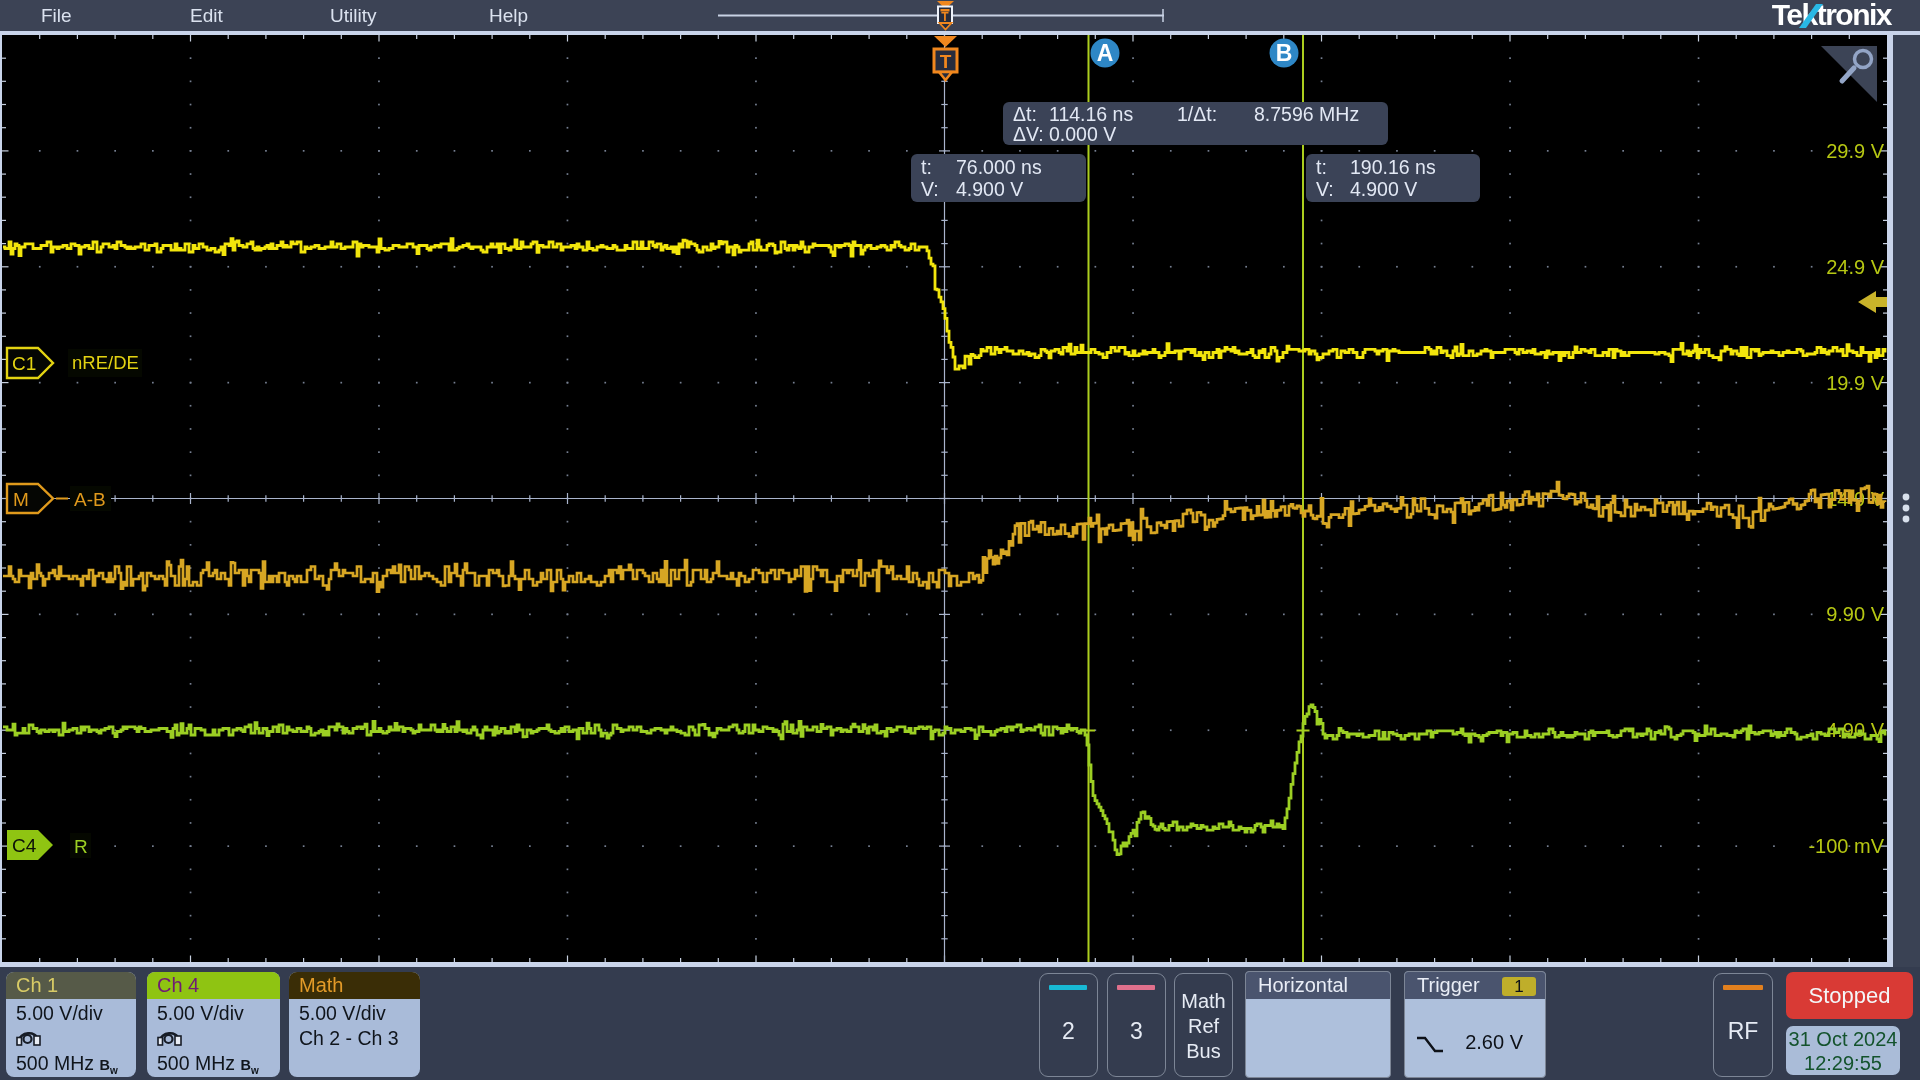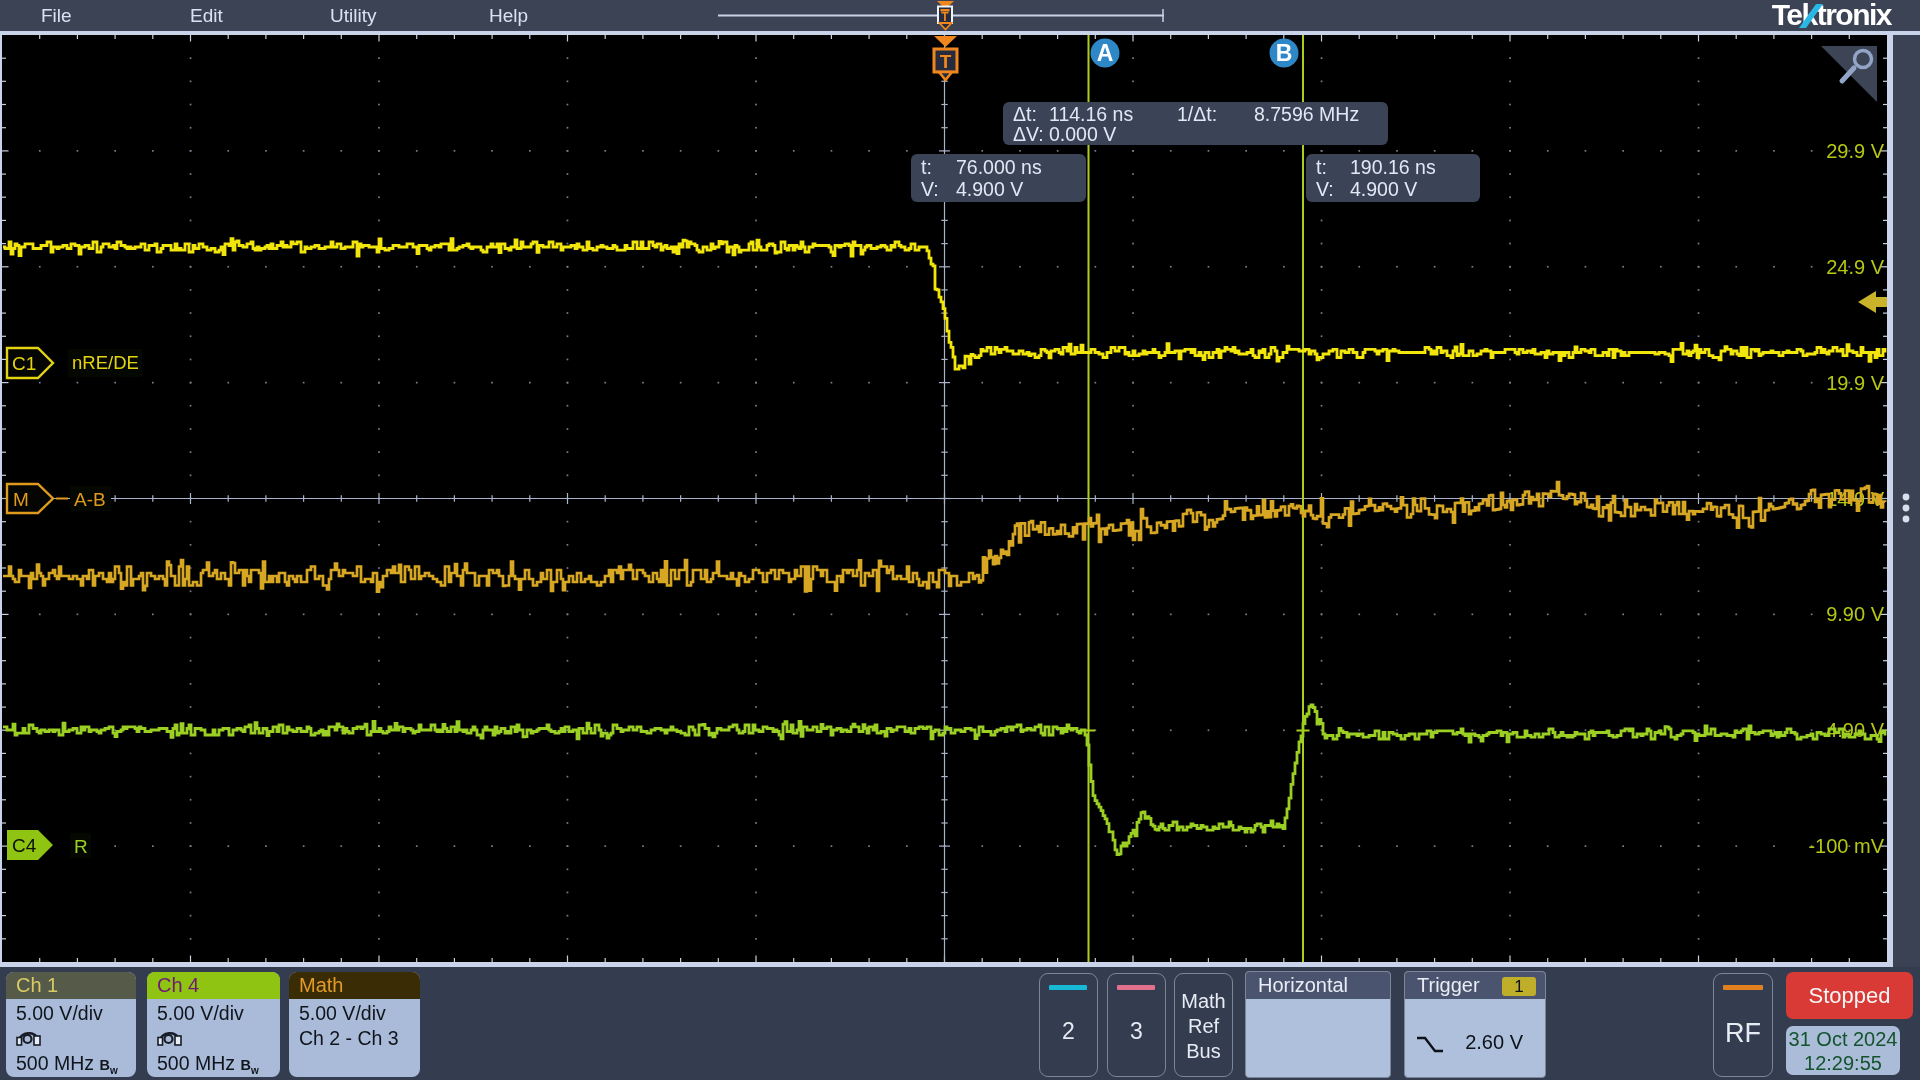--- a/index.html
+++ b/index.html
@@ -1064,18 +1064,18 @@
    <svg width="30" height="24" viewBox="0 0 30 24" style="position:absolute;left:10px;top:6px;">
             <path d="M2,5 h8 l10,13 h8" fill="none" stroke="#0d1118" stroke-width="2.4"></path>
           </svg>
    <span style="position:absolute;left:0px;top:2px;width:118px;text-align:right;">2.60 V</span>
   </div>
  </div>
 
 
  <div class="dbtn" style="left:1713px;width:60px;">
   <div class="cbar" style="width:40px;background:#e2801e;"></div>
-  <div style="margin-top:44px;font-size:27px;">RF</div>
+  <div style="margin-top:44px;font-size:23px;">RF</div>
  </div>
 
  <div class="abs" style="left:1786px;top:5px;width:127px;height:47px;background:#d93a35;border-radius:7px;color:#f4f6f8;font-size:22px;line-height:47px;text-align:center;">Stopped</div>
  <div class="abs" style="left:1786px;top:59px;width:114px;height:49px;background:#aabcd8;border-radius:7px;color:#14532d;font-size:20px;line-height:24px;text-align:center;padding-top:1px;">31 Oct 2024<br>12:29:55</div>
 </div>
 </div>
 </body></html>

